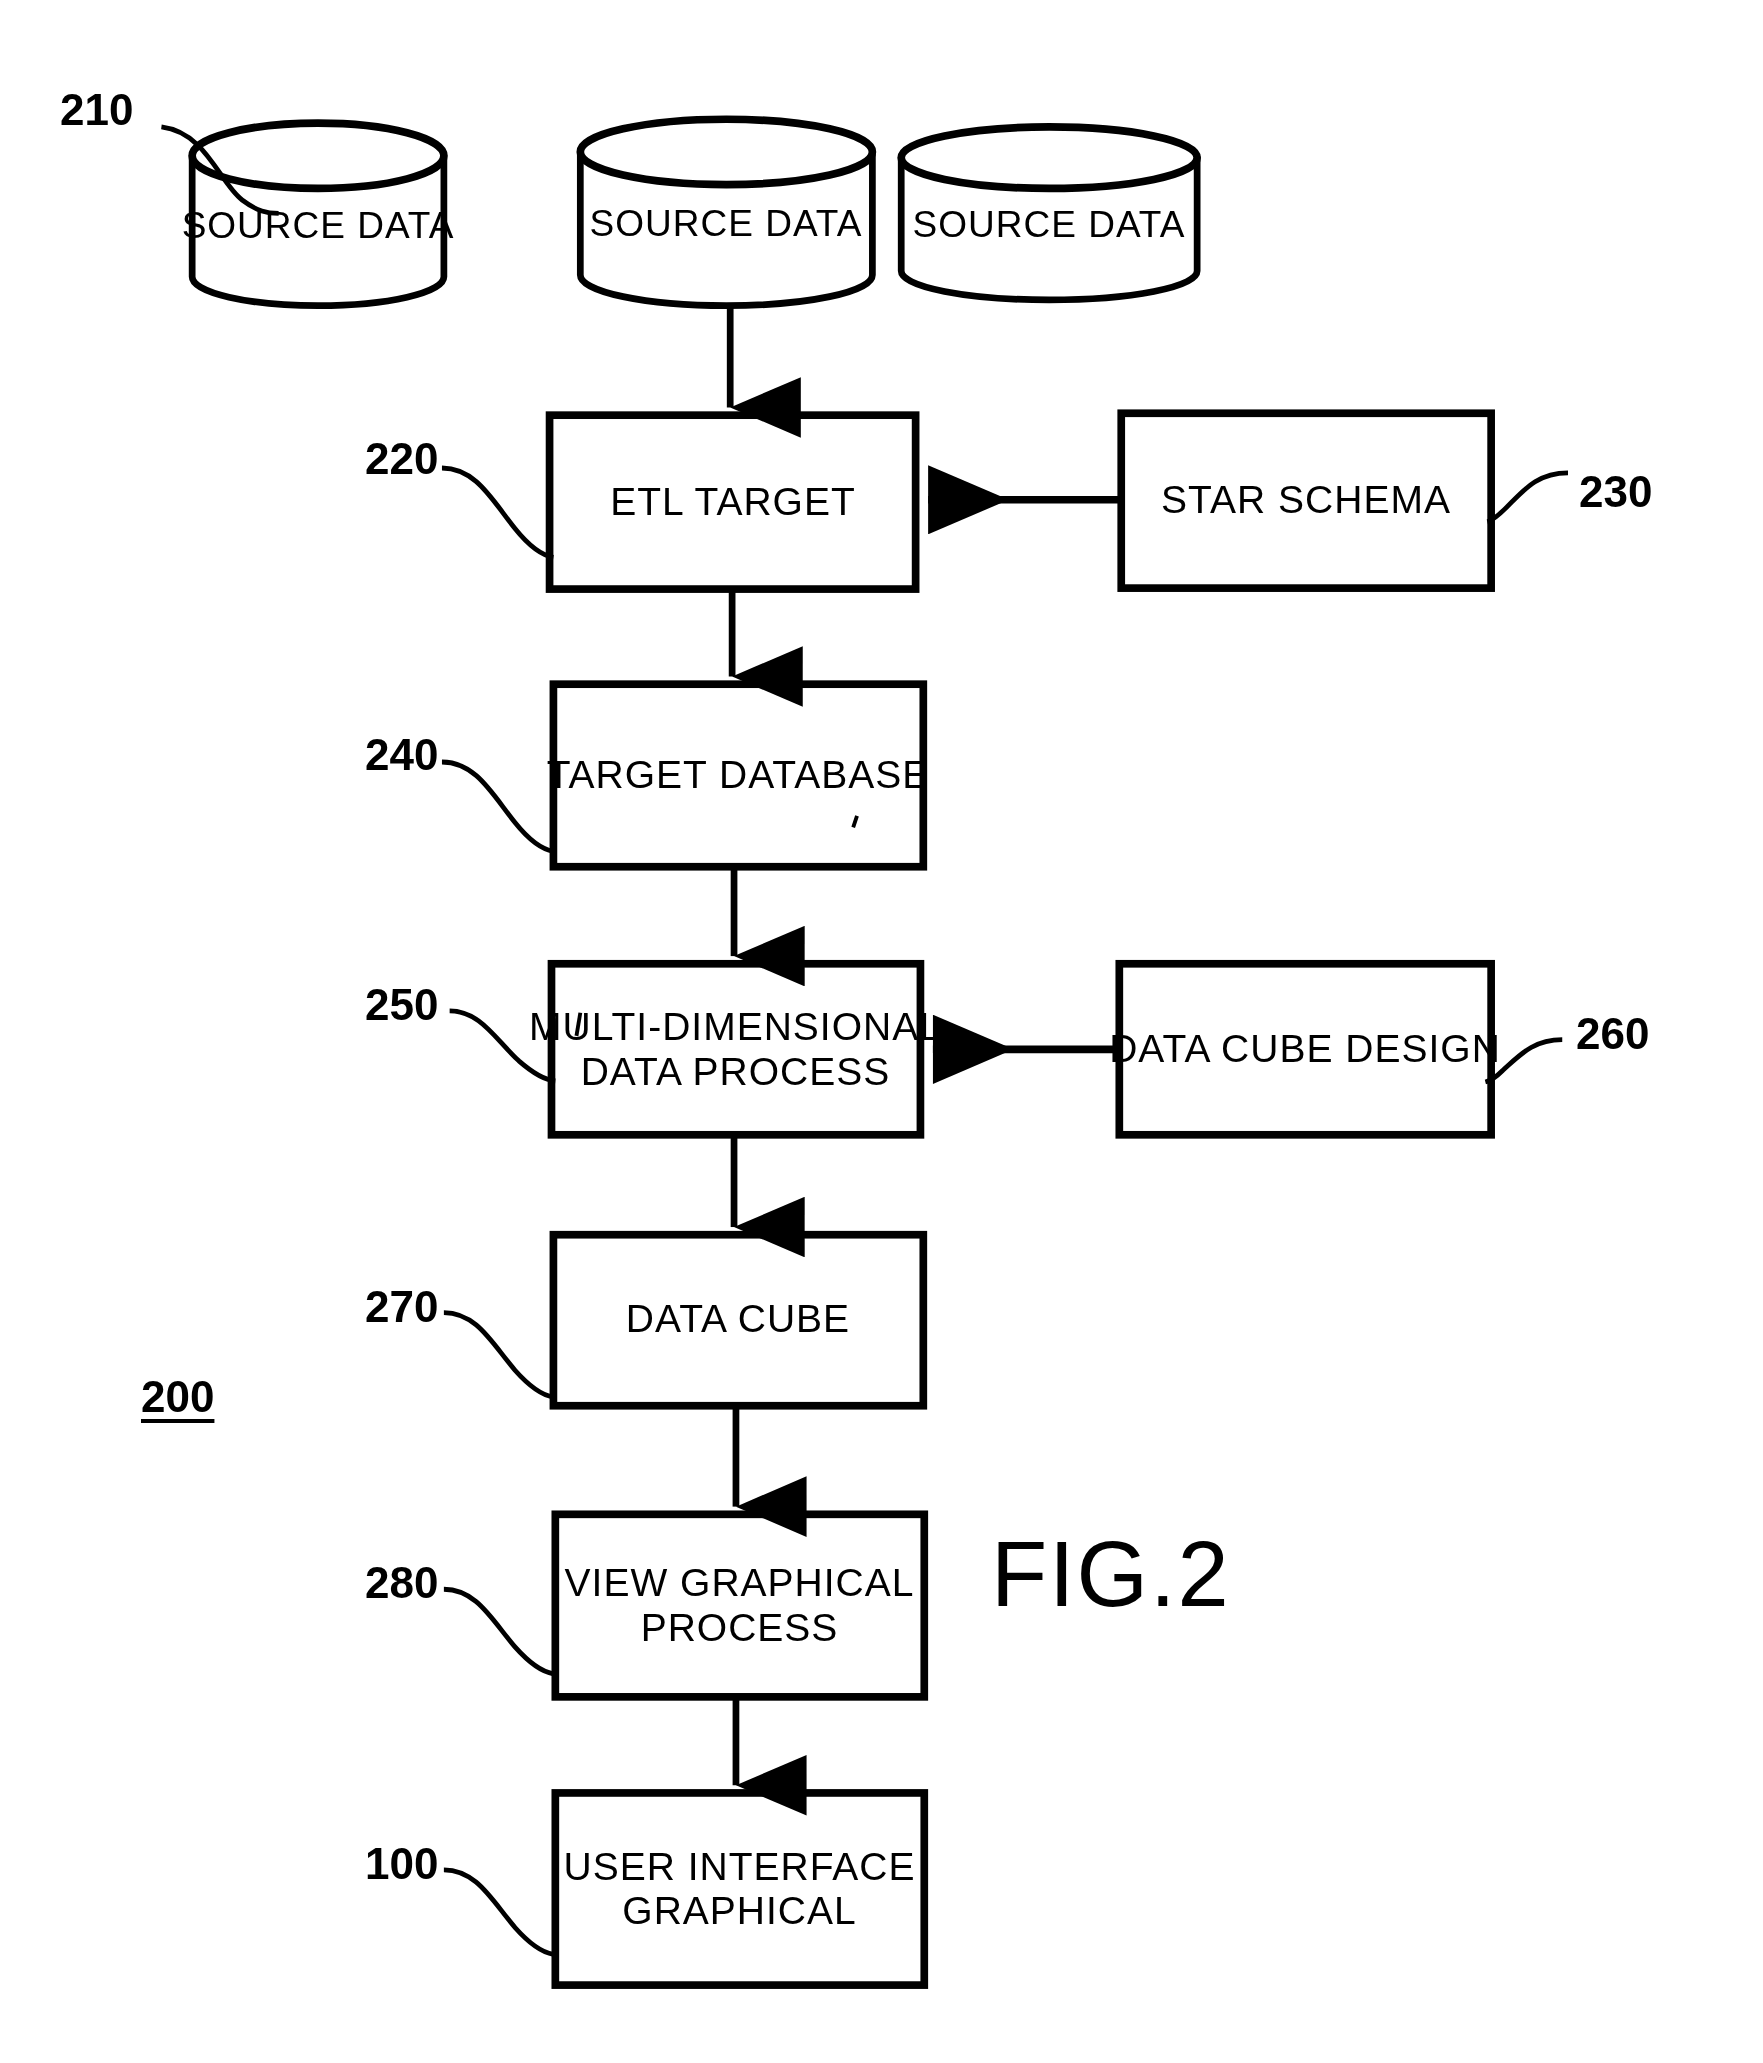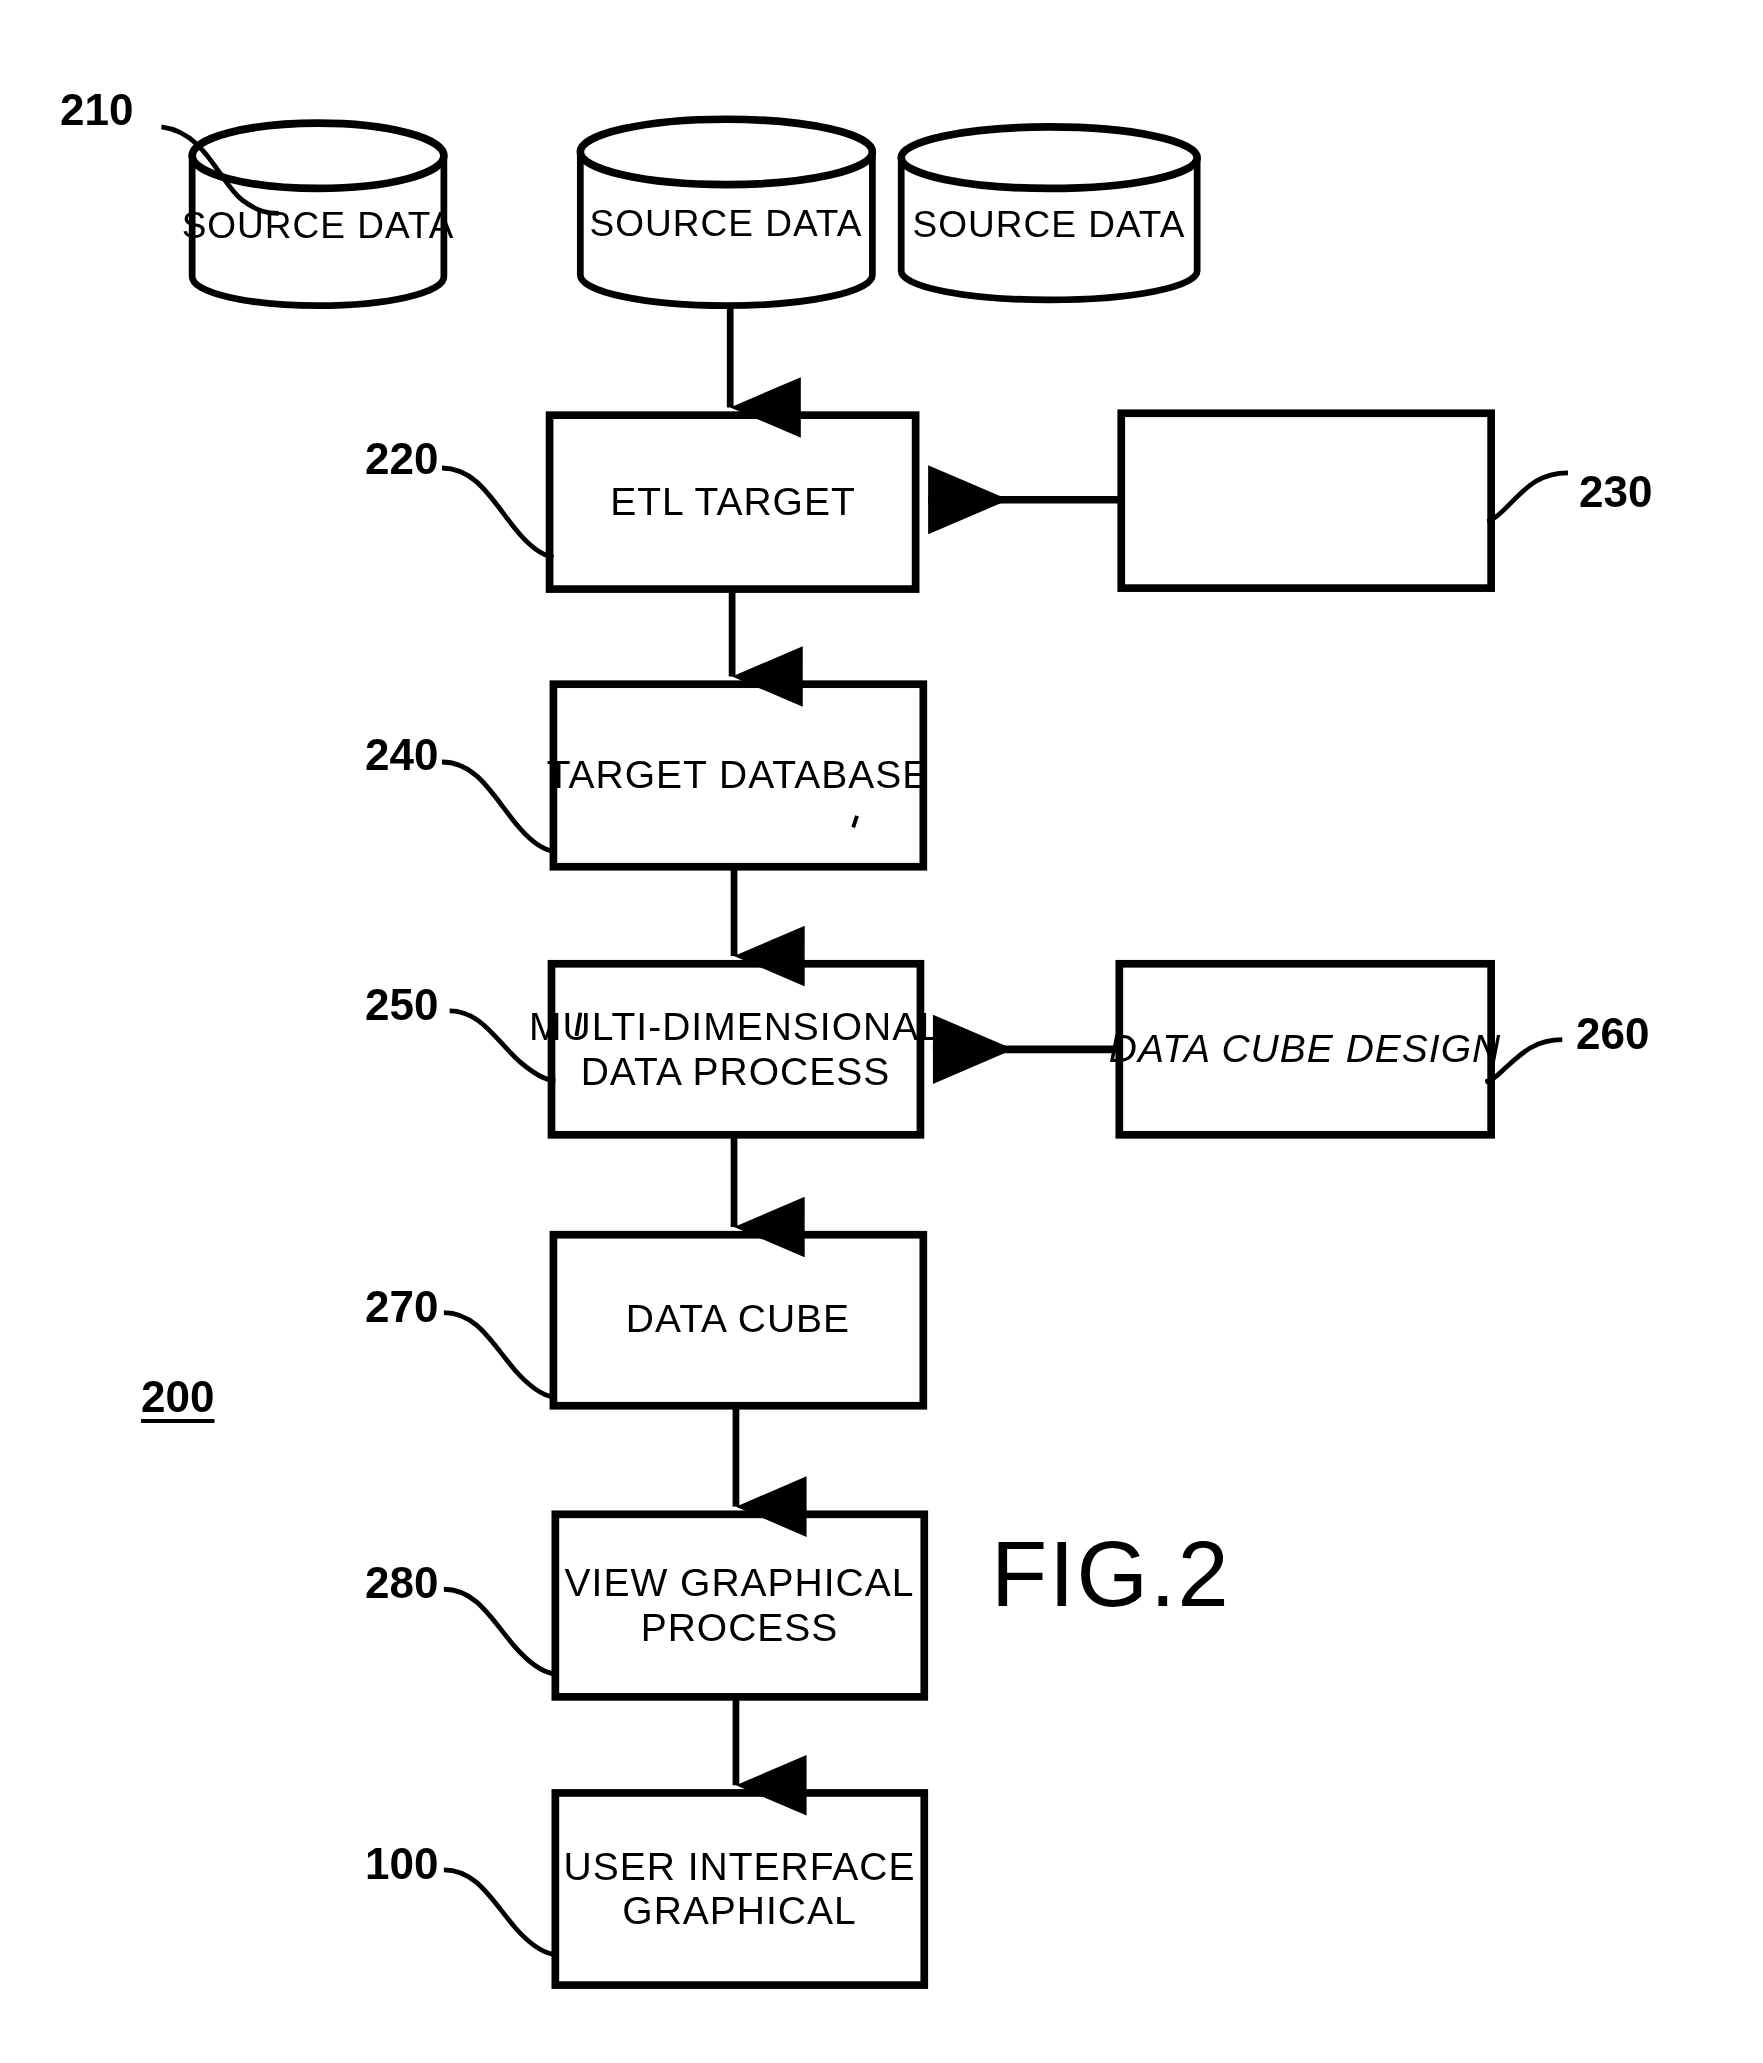--- a/index.html
+++ b/index.html
@@ -161,30 +161,33 @@
   </div>
 
   <div class="node-label cyl-text" style="left:901px; top:173px; width:296px; height:104px;">
     <span>SOURCE DATA</span>
   </div>
 
   <div class="node-label box-text" style="left:550px; top:415px; width:366px; height:174px;">
     <span>ETL TARGET</span>
   </div>
 
+  <div class="node-label box-text" style="left:1121px; top:413px; width:370px; height:175px;">
+    <span>STAR SCHEMA</span>
+  </div>
 
   <div class="node-label box-text" style="left:553px; top:684px; width:370px; height:183px;">
     <span>TARGET DATABASE</span>
   </div>
 
   <div class="node-label box-text" style="left:551px; top:964px; width:369px; height:171px;">
     <span><span>MULTI-DIMENSIONAL</span><span>DATA PROCESS</span></span>
   </div>
 
-  <div class="node-label box-text" style="left:1119px; top:964px; width:372px; height:171px;font-style:italic;">
+  <div class="node-label box-text" style="left:1119px; top:964px; width:372px; height:171px;">
     <span>DATA CUBE DESIGN</span>
   </div>
 
   <div class="node-label box-text" style="left:553px; top:1234px; width:370px; height:171px;">
     <span>DATA CUBE</span>
   </div>
 
   <div class="node-label box-text" style="left:555px; top:1514px; width:369px; height:183px;">
     <span><span>VIEW GRAPHICAL</span><span>PROCESS</span></span>
   </div>

